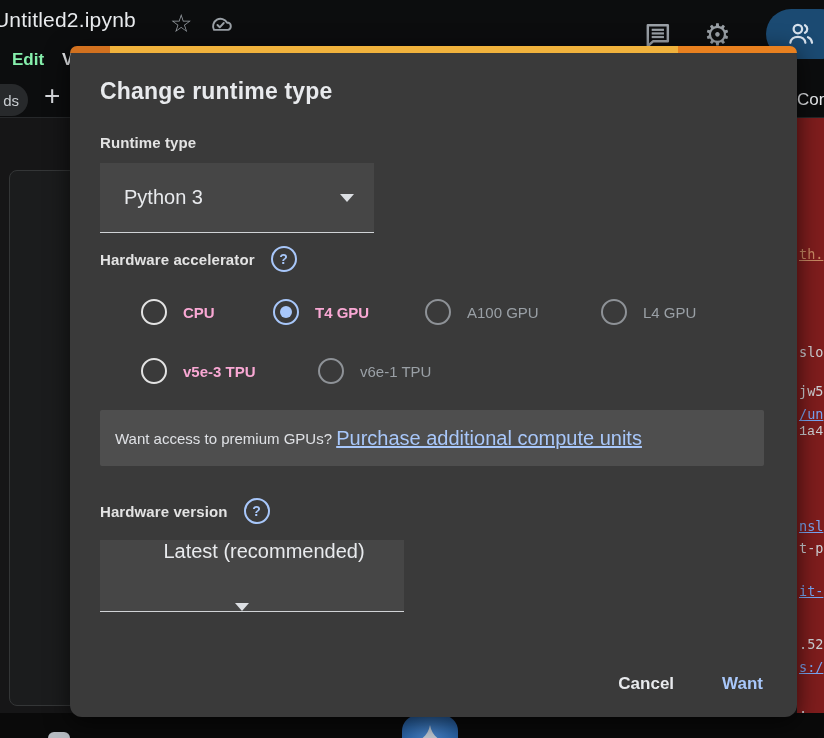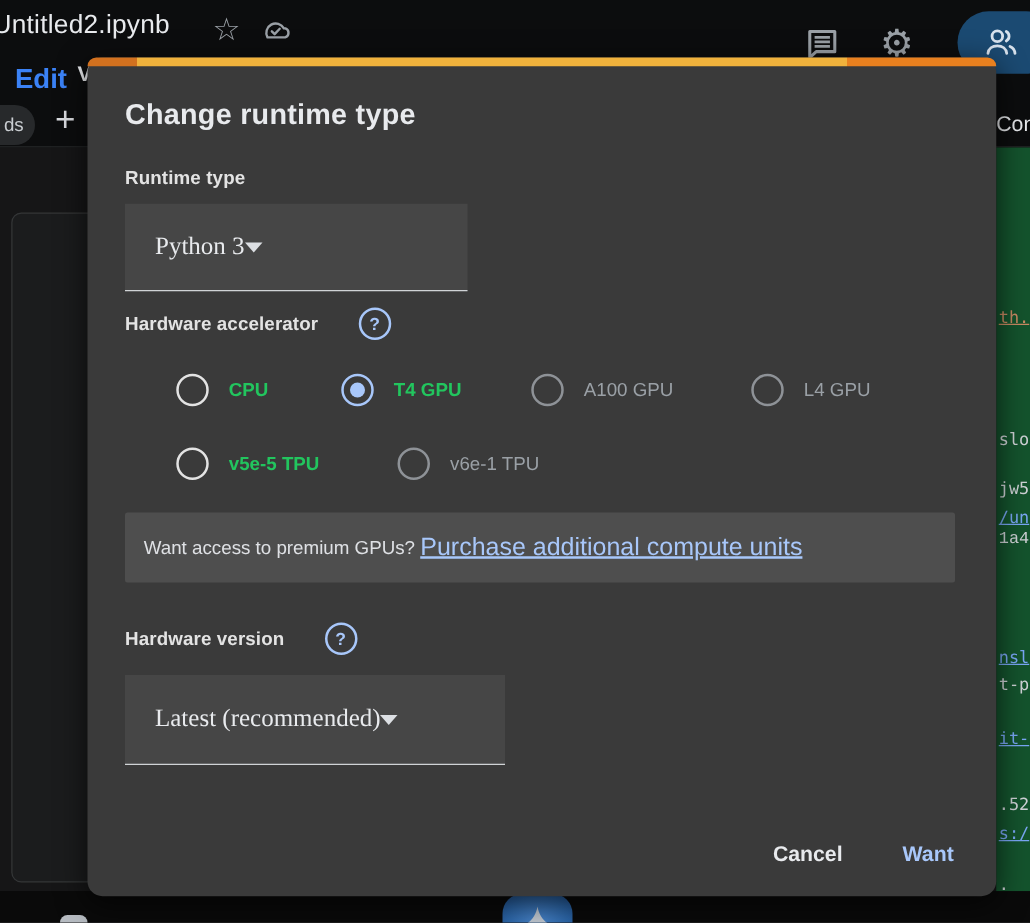--- a/index.html
+++ b/index.html
@@ -12,65 +12,65 @@
   .abs{position:absolute;}
 
   
   .filename{left:-6px;top:8px;font-size:21px;color:#e8eaed;letter-spacing:.2px;}
   .star-icon{left:170px;top:9px;font-size:25px;color:#9aa0a6;}
   .cloud-icon{left:204px;top:12px;}
   .comment-icon{left:642px;top:20px;}
   .gear-icon{left:704px;top:17px;font-size:30px;color:#9aa0a6;}
   .share-btn{left:766px;top:9px;width:80px;height:50px;border-radius:25px;background:#1b4a72;display:flex;align-items:center;}
   .share-btn svg{margin-left:18px;}
-  .menu-edit{left:12px;top:50px;font-size:22px;font-weight:600;color:#3b82f6;}
+  .menu-edit{left:12px;top:50px;font-size:17px;font-weight:600;color:#86efac;}
   .menu-view{left:62px;top:50px;font-size:17px;font-weight:600;color:#e8eaed;}
   .cmd-pill{left:-18px;top:84px;width:46px;height:32px;border-radius:16px;background:#27292b;color:#c9cdd1;font-size:15px;display:flex;align-items:center;justify-content:flex-end;padding-right:9px;box-sizing:border-box;}
   .plus-btn{left:44px;top:80px;font-size:28px;font-weight:300;color:#dadce0;}
   .connect-label{left:797px;top:90px;font-size:17px;font-weight:500;color:#e8eaed;white-space:nowrap;}
   .toolbar-divider{left:0;top:117px;width:824px;height:1px;background:#26282a;}
 
   
   .editor-bg{left:0;top:118px;width:824px;height:595px;background:#161617;}
   .cell-outline{left:9px;top:170px;width:130px;height:534px;border:1px solid #343637;border-radius:8px;background:#1b1c1d;}
-  .code-strip{left:797px;top:118px;width:27px;height:595px;background:#14532d;overflow:hidden;}
+  .code-strip{left:797px;top:118px;width:27px;height:595px;background:#7f1d1d;overflow:hidden;}
   .code-line{position:absolute;left:2px;font-family:"DejaVu Sans Mono", monospace;font-size:13.5px;white-space:nowrap;color:#cfd2d6;}
   .code-line.link{color:#7aa7f5;text-decoration:underline;}
   .code-line.orange-link{color:#c98a63;text-decoration:underline;}
   .bottom-strip{left:0;top:713px;width:824px;height:25px;background:#0a0a0a;}
   .spark-btn{left:402px;top:715px;width:56px;height:56px;border-radius:16px;
     background:radial-gradient(circle at 50% 42%, #4a86cc 0%, #2d68ab 55%, #1c4c8c 100%);
     display:flex;justify-content:center;}
   .spark-btn svg{margin-top:8px;}
   .mini-handle{left:48px;top:732px;width:22px;height:10px;border-radius:6px 6px 0 0;background:#b7bcc2;}
 
   
   .dialog{left:70px;top:46px;width:727px;height:671px;background:#3a3a3a;border-radius:12px;
     box-shadow:0 6px 24px rgba(0,0,0,.65);}
   .progress-bar{left:0;top:0;width:727px;height:7px;border-radius:12px 12px 0 0;
     background:linear-gradient(90deg,#d2711f 0px,#d2711f 40px,#f0b23c 40px,#f0b23c 608px,#e8801f 608px,#e8801f 100%);}
   .dlg-title{left:30px;top:32px;font-size:23px;font-weight:600;color:#e8eaed;letter-spacing:.2px;}
   .section-label{font-size:15px;font-weight:700;color:#e3e3e3;letter-spacing:.1px;}
-  .label-row{display:flex;align-items:center;gap:32px;}
+  .label-row{display:flex;align-items:center;gap:16px;}
   .help-icon{width:26px;height:26px;border-radius:50%;border:2.5px solid #a8c7fa;box-sizing:border-box;
     color:#a8c7fa;font-size:14px;font-weight:700;display:flex;align-items:center;justify-content:center;}
   .rt-label{left:30px;top:88px;}
   .hw-label-row{left:30px;top:200px;}
   .rv-label-row{left:30px;top:452px;}
 
-  .dropdown{background:#464646;border-bottom:1px solid #d0d3d6;display:flex;align-items:center;box-sizing:border-box;cursor:pointer;font-family:Liberation Serif, serif;}
+  .dropdown{background:#464646;border-bottom:1px solid #d0d3d6;display:flex;align-items:center;justify-content:space-between;box-sizing:border-box;cursor:pointer;}
   .dd1{left:30px;top:117px;width:274px;height:70px;}
-  .dd2{left:30px;top:494px;width:304px;height:72px;}
+  .dd2{left:30px;top:494px;width:304px;height:72px;flex-direction:column;}
   .dd-value{font-size:20px;color:#e8eaed;padding-left:24px;}
   .dd-arrow{width:0;height:0;border-left:7px solid transparent;border-right:7px solid transparent;border-top:8px solid #dcdfe3;margin-right:20px;}
 
   .radio-item{position:absolute;display:flex;align-items:center;gap:16px;height:26px;cursor:pointer;}
   .radio-ring{width:26px;height:26px;border-radius:50%;border:2px solid #e3e3e3;box-sizing:border-box;display:flex;align-items:center;justify-content:center;flex:none;}
   .radio-dot{display:none;width:12px;height:12px;border-radius:50%;background:#a8c7fa;}
-  .radio-label{font-size:15px;font-weight:700;color:#22c55e;white-space:nowrap;}
+  .radio-label{font-size:15px;font-weight:700;color:#f9a8d4;white-space:nowrap;}
   .radio-item.checked .radio-ring{border-color:#a8c7fa;}
   .radio-item.checked .radio-dot{display:block;}
   .radio-item.disabled .radio-ring{border-color:#8e9297;}
   .radio-item.disabled .radio-label{color:#9aa0a6;font-weight:400;}
 
   .banner{left:30px;top:364px;width:664px;height:56px;background:#4e4e4e;border-radius:2px;display:flex;align-items:center;padding-left:15px;box-sizing:border-box;}
   .banner-text{font-size:15px;color:#dfe1e5;white-space:pre;}
   .banner-link{font-size:20px;color:#a8c7fa;text-decoration:underline;cursor:pointer;}
 
   .dlg-actions{position:absolute;right:34px;bottom:23px;display:flex;gap:48px;align-items:center;}
@@ -164,21 +164,21 @@
   <div class="radio-item disabled" style="left:355px;top:253px">
       <span class="radio-ring"></span>
       <span class="radio-label">A100 GPU</span>
     </div>
   <div class="radio-item disabled" style="left:531px;top:253px">
       <span class="radio-ring"></span>
       <span class="radio-label">L4 GPU</span>
     </div>
   <div class="radio-item" style="left:71px;top:312px">
       <span class="radio-ring"></span>
-      <span class="radio-label">v5e-5 TPU</span>
+      <span class="radio-label">v5e-3 TPU</span>
     </div>
   <div class="radio-item disabled" style="left:248px;top:312px">
       <span class="radio-ring"></span>
       <span class="radio-label">v6e-1 TPU</span>
     </div>
 
   <div class="abs banner">
     <span class="banner-text">Want access to premium GPUs? </span>
       <span class="banner-link">Purchase additional compute units</span>
   </div>

